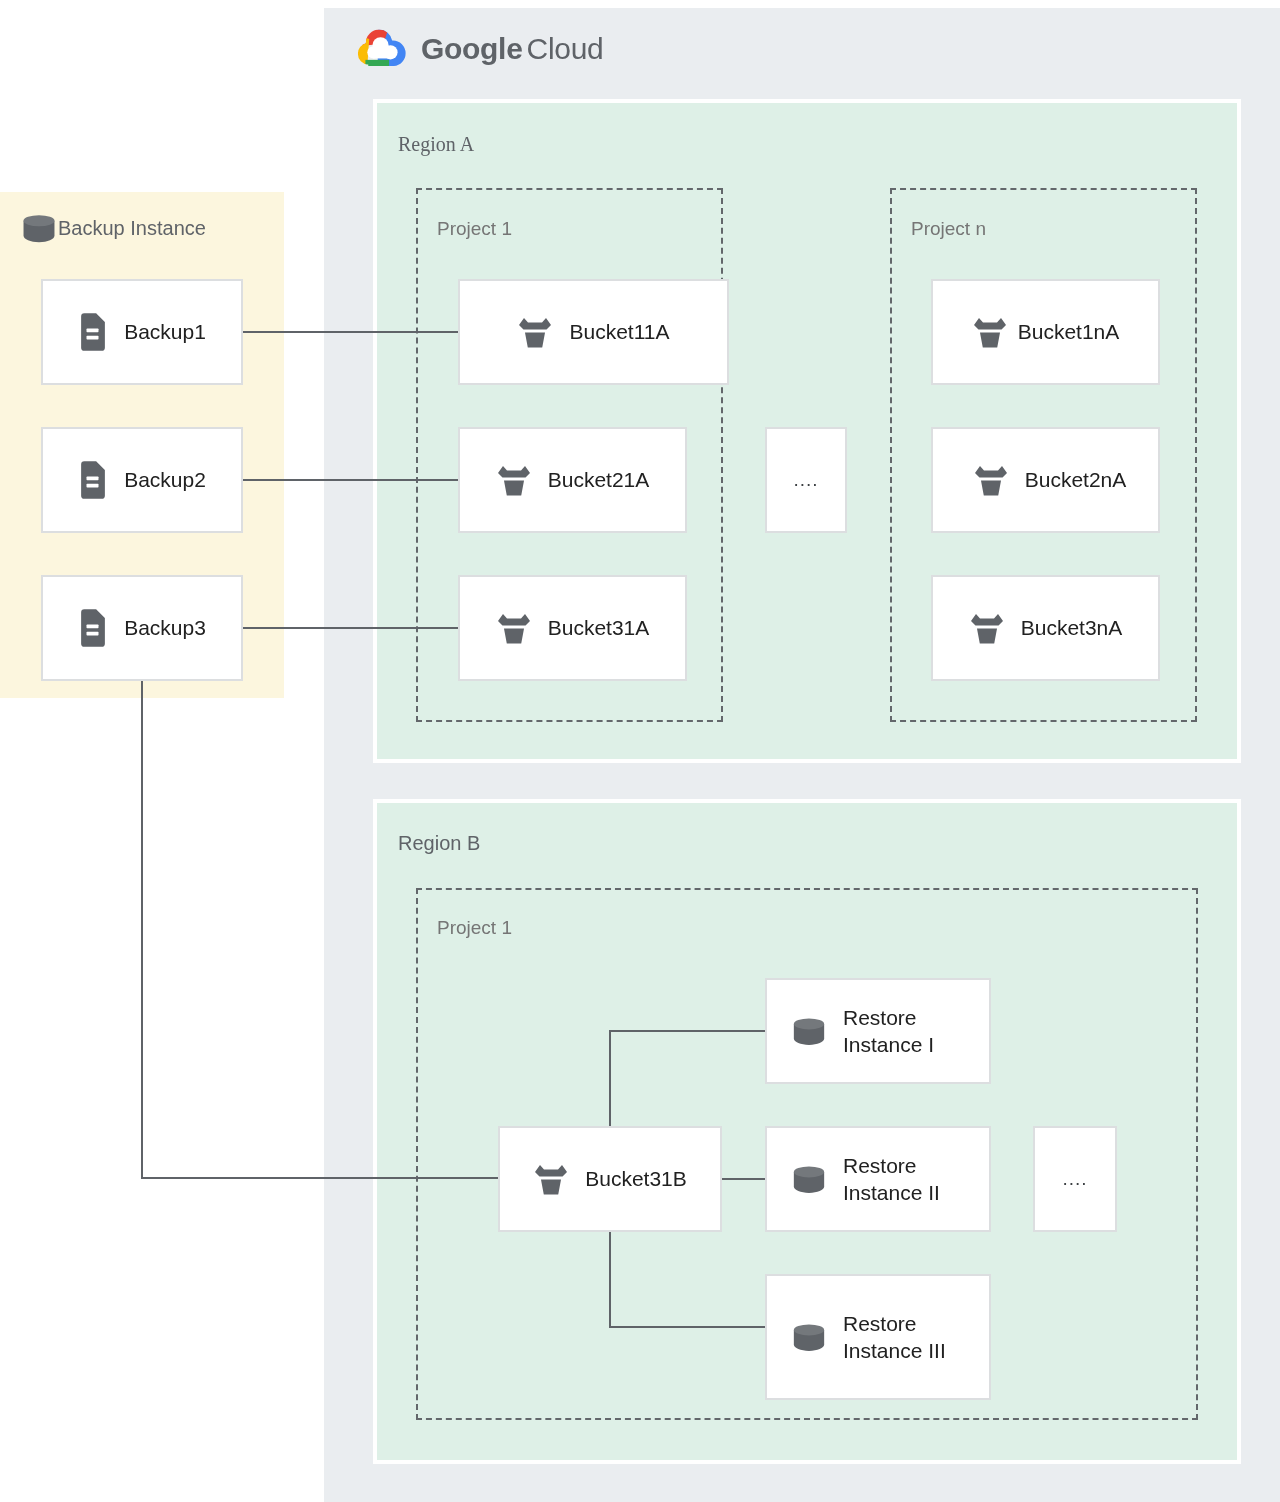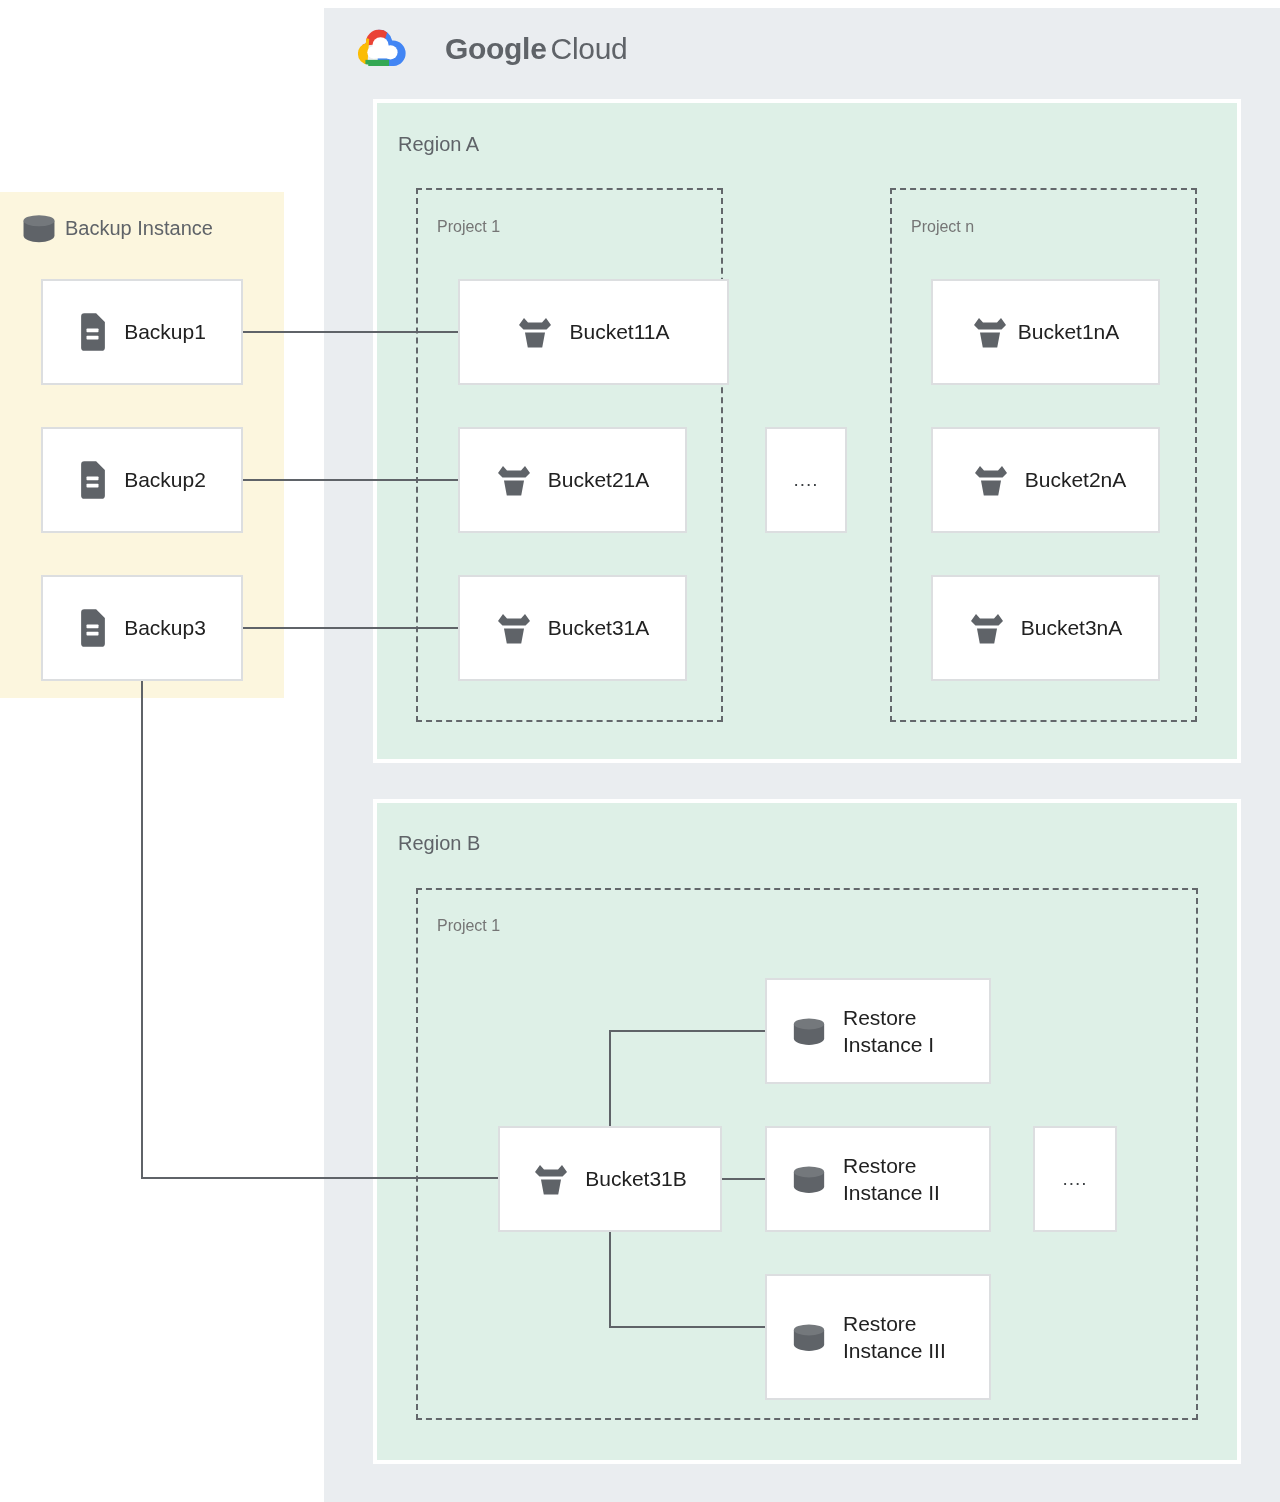--- a/index.html
+++ b/index.html
@@ -12,38 +12,38 @@
   .backup-panel{position:absolute;left:0;top:192px;width:284px;height:506px;background:#fcf6de;z-index:1;}
   .region{position:absolute;background:#def0e7;border:4px solid #ffffff;box-sizing:border-box;z-index:1;}
   .region-a{left:373px;top:99px;width:868px;height:664px;}
   .region-b{left:373px;top:799px;width:868px;height:665px;}
   .project{position:absolute;border:2px dashed #63676b;box-sizing:border-box;z-index:2;background:transparent;}
   .project-a1{left:416px;top:188px;width:307px;height:534px;}
   .project-an{left:890px;top:188px;width:307px;height:534px;}
   .project-b1{left:416px;top:888px;width:782px;height:532px;}
   
   .region-label{position:absolute;font-size:20px;color:#5f6368;z-index:3;}
-  .project-label{position:absolute;font-size:16px;color:#757575;z-index:3;}
-  
-  .bp-header{position:absolute;left:20px;top:214px;display:flex;align-items:center;gap:7px;z-index:3;}
+  .project-label{position:absolute;font-size:19px;color:#757575;z-index:3;}
+  
+  .bp-header{position:absolute;left:20px;top:214px;display:flex;align-items:center;gap:0;z-index:3;}
   .bp-header .bp-title{font-size:20px;color:#5f6368;}
   
   .node{
     position:absolute;background:#ffffff;border:2px solid #dcdee0;box-sizing:border-box;
     display:flex;align-items:center;justify-content:center;gap:16px;z-index:10;
   }
   .node .label{font-size:21px;color:#212121;line-height:1.3;}
   .restore .label{width:122px;}
   .dots{font-size:19px;color:#3c4043;letter-spacing:1px;}
   
   .connector{position:absolute;background:#5f6368;z-index:5;}
   
   .logo{position:absolute;left:355px;top:26px;display:flex;align-items:center;gap:13px;z-index:3;}
   .logo-mark{width:53px;height:45px;}
-  .logo-text{font-size:30px;color:#5f6368;letter-spacing:-0.3px;margin-left:24px;}
+  .logo-text{font-size:30px;color:#5f6368;letter-spacing:-0.3px;}
   .lg-g{font-weight:600;}
   .lg-c{font-weight:400;margin-left:4px;}
   .icon{flex:0 0 auto;}
 </style>
 </head>
 <body>
 
 <svg width="0" height="0" style="position:absolute" aria-hidden="true">
   <defs>
     <g id="sym-bucket" fill="#5f6368">
@@ -94,21 +94,21 @@
 
   <div class="backup-panel"></div>
   <div class="bp-header">
     <svg class="icon" width="38" height="29" viewBox="0 0 38 30">
         <use href="#sym-db"></use>
       </svg>
     <span class="bp-title">Backup Instance</span>
   </div>
 
   <div class="region region-a"></div>
-  <div class="region-label" style="left:398px;top:133px;">Region A</div>
+  <div class="region-label" style="left:398px;top:133px;font-family:Liberation Serif, serif;">Region A</div>
 
   <div class="project project-a1"></div>
   <div class="project-label" style="left:437px;top:218px;">Project 1</div>
 
   <div class="project project-an"></div>
   <div class="project-label" style="left:911px;top:218px;">Project n</div>
 
   <div class="region region-b"></div>
   <div class="region-label" style="left:398px;top:832px;">Region B</div>
 

